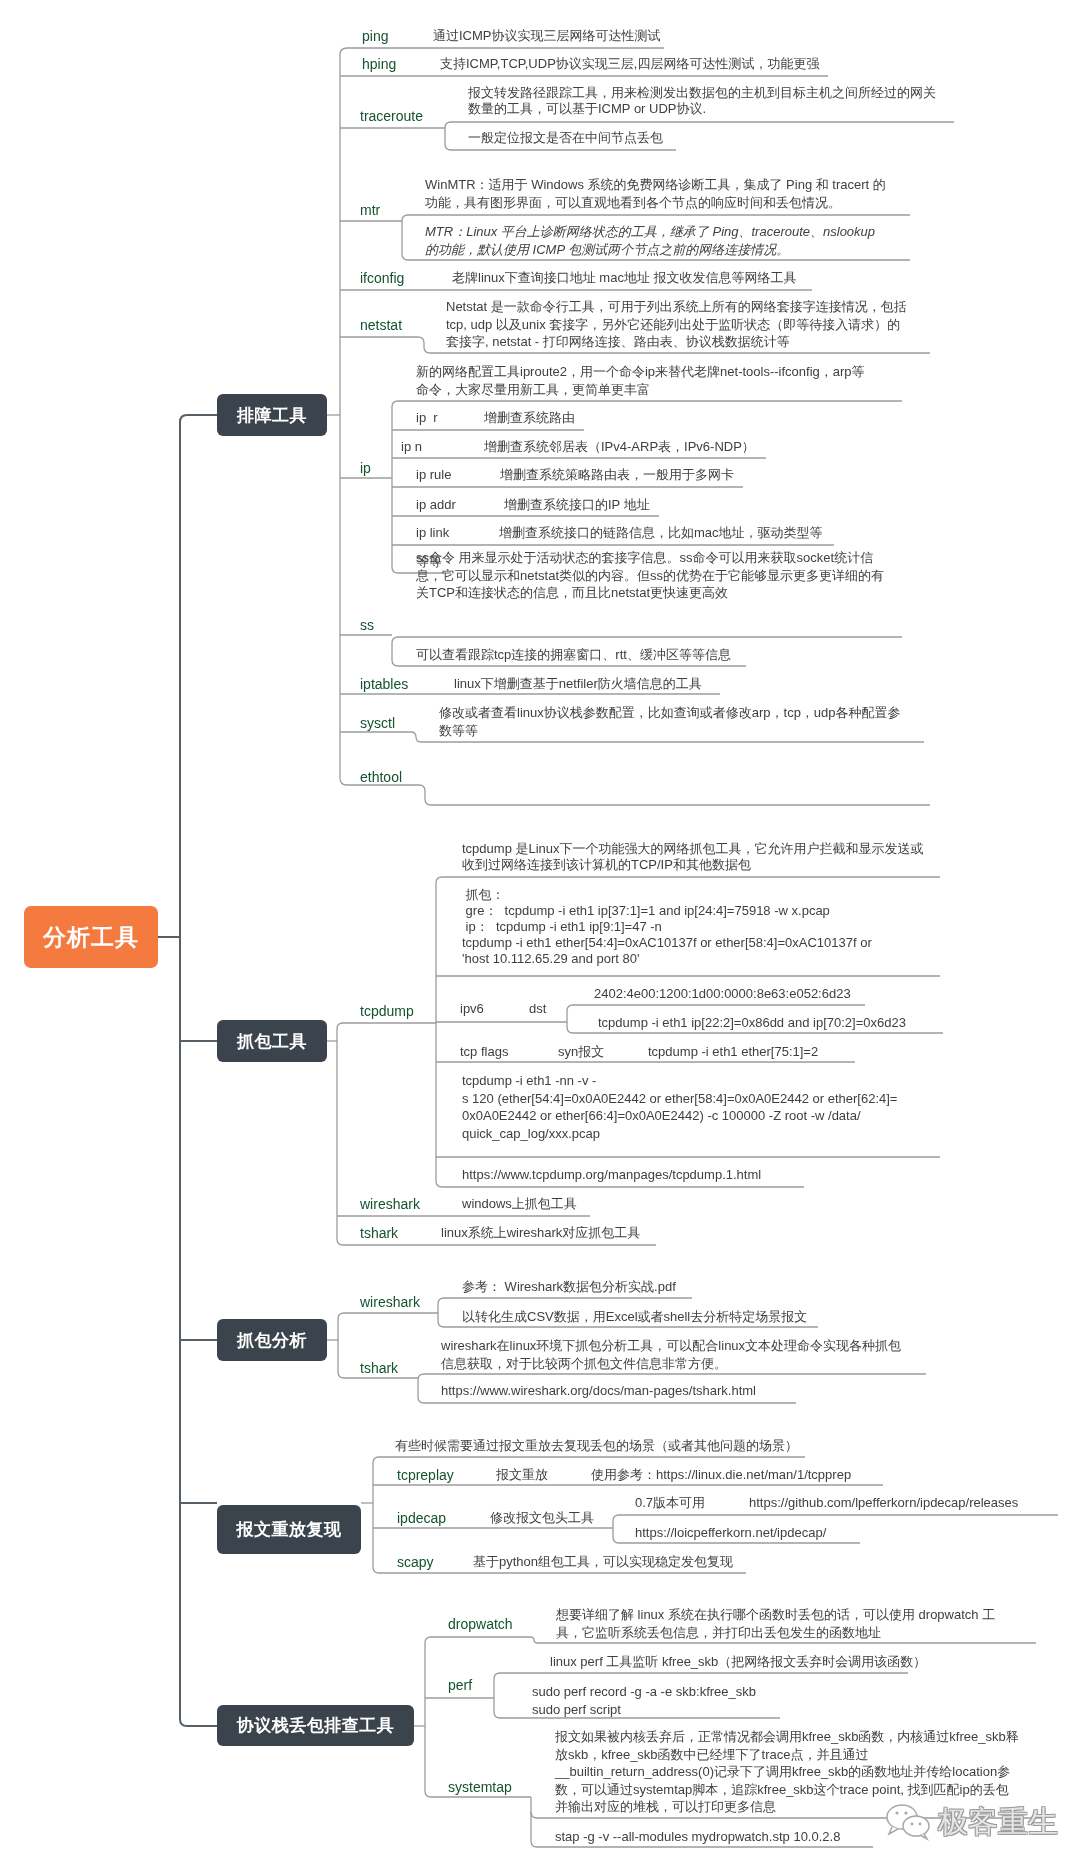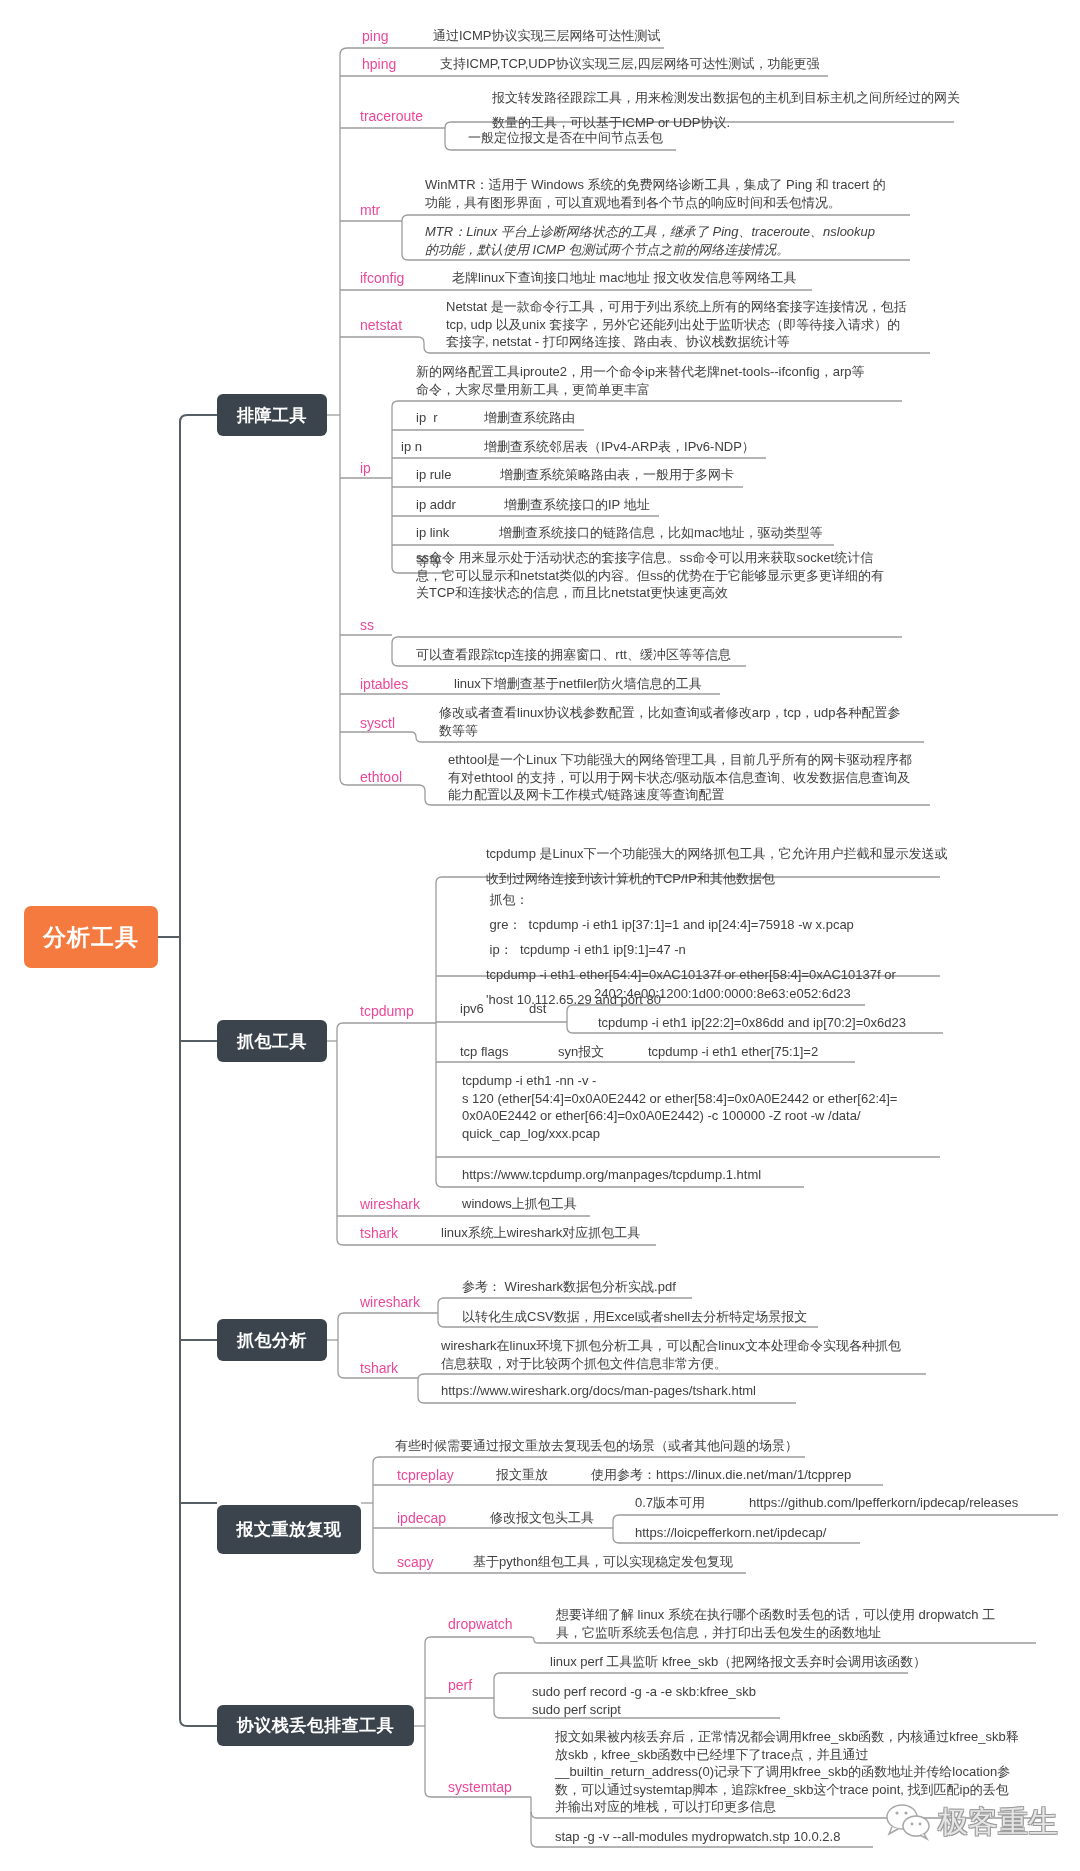--- a/index.html
+++ b/index.html
@@ -3,22 +3,22 @@
   <meta charset="utf-8">
   <style>
     html, body { margin:0; padding:0; background:#ffffff; }
     .canvas { position:relative; width:1080px; height:1871px; background:#ffffff; overflow:hidden;
               font-family:"Liberation Sans","DejaVu Sans",sans-serif; }
     svg.lines { position:absolute; left:0; top:0; width:1080px; height:1871px; }
     svg.lines path { fill:none; }
     .spine path { stroke:#565e66; stroke-width:2; }
     .conn path { stroke:#9c9c9c; stroke-width:1.3; }
     .t { position:absolute; font-size:13px; line-height:17.5px; color:#404040; white-space:pre; }
-    .t.tight { line-height:25px;margin-left:24px; }
-    .lbl { font-size:14px; line-height:18px; color:#ec4899; }
+    .t.tight { line-height:16px; }
+    .lbl { font-size:14px; line-height:18px; color:#14532d; }
     .node { position:absolute; border-radius:6px; color:#ffffff; font-weight:bold;
             display:flex; align-items:center; justify-content:center; white-space:nowrap; }
     .root { background:#f47a3f; font-size:23px; letter-spacing:1px; border-radius:7px; }
     .cat { background:#3b444c; font-size:17px; letter-spacing:0.5px; }
     .wm { position:absolute; left:884px; top:1800px; height:44px; display:flex; align-items:center; }
     .wm-text { font-size:30px; color:#e6e6e6; margin-left:4px;
                text-shadow:-1px -1px 0 #9a9a9a, 1px -1px 0 #9a9a9a, -1px 1px 0 #9a9a9a, 1px 1px 0 #9a9a9a; }
   </style>
 </head>
 <body>
@@ -136,23 +136,20 @@
   <div class="t" style="left:416px;top:646px;">可以查看跟踪tcp连接的拥塞窗口、rtt、缓冲区等等信息</div>
 
   <div class="t lbl" style="left:360px;top:675px;">iptables</div>
   <div class="t" style="left:454px;top:675px;">linux下增删查基于netfiler防火墙信息的工具</div>
 
   <div class="t lbl" style="left:360px;top:714px;">sysctl</div>
   <div class="t" style="left:439px;top:704px;">修改或者查看linux协议栈参数配置，比如查询或者修改arp，tcp，udp各种配置参
 数等等</div>
 
   <div class="t lbl" style="left:360px;top:768px;">ethtool</div>
-  <div class="t" style="left:448px;top:751px;">ethtool是一个Linux 下功能强大的网络管理工具，目前几乎所有的网卡驱动程序都
-有对ethtool 的支持，可以用于网卡状态/驱动版本信息查询、收发数据信息查询及
-能力配置以及网卡工作模式/链路速度等查询配置</div>
 
   <div class="t lbl" style="left:360px;top:1002px;">tcpdump</div>
   <div class="t tight" style="left:462px;top:841px;">tcpdump 是Linux下一个功能强大的网络抓包工具，它允许用户拦截和显示发送或
 收到过网络连接到该计算机的TCP/IP和其他数据包</div>
   <div class="t tight" style="left:462px;top:887px;"> 抓包：
  gre：  tcpdump -i eth1 ip[37:1]=1 and ip[24:4]=75918 -w x.pcap
  ip：  tcpdump -i eth1 ip[9:1]=47 -n
 tcpdump -i eth1 ether[54:4]=0xAC10137f or ether[58:4]=0xAC10137f or
 'host 10.112.65.29 and port 80'</div>
   <div class="t" style="left:460px;top:1000px;">ipv6</div>

